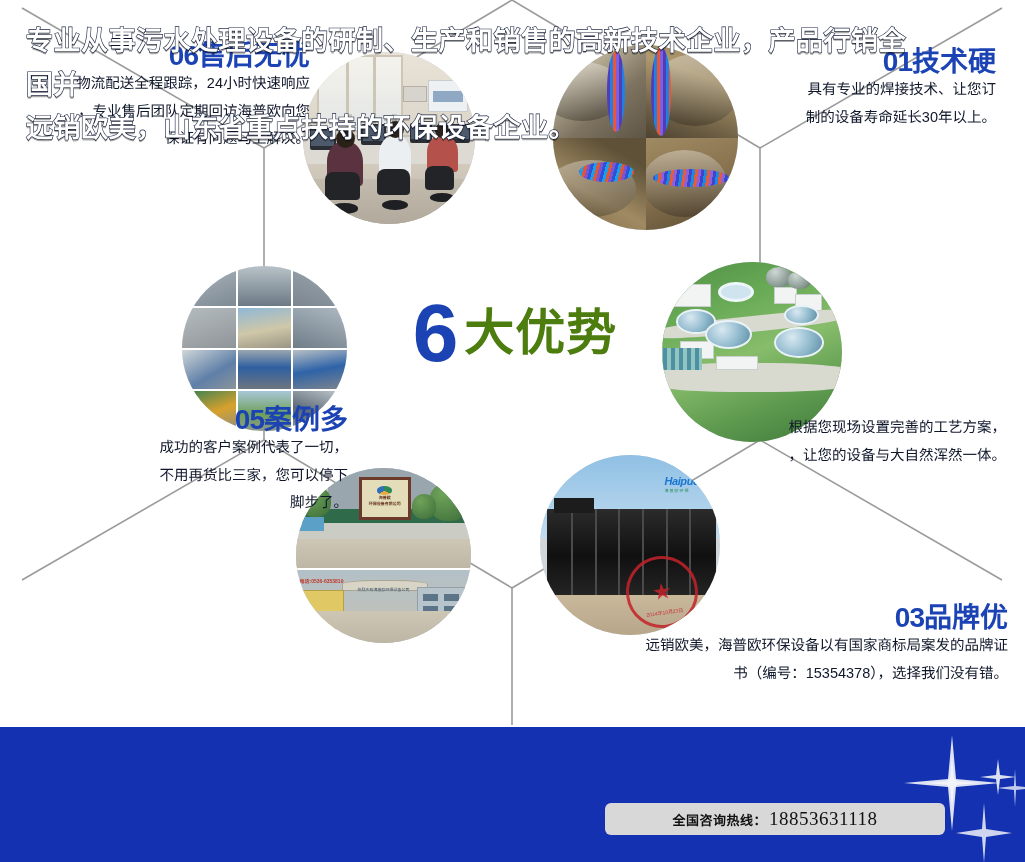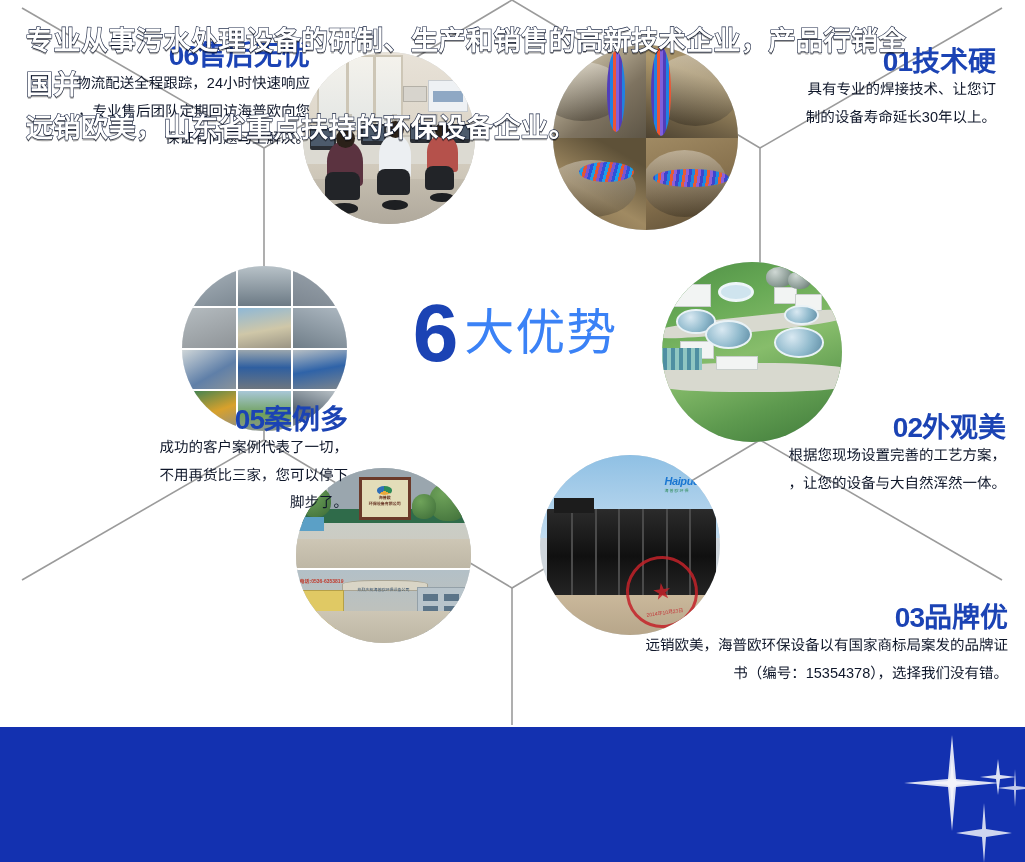--- a/index.html
+++ b/index.html
@@ -21,21 +21,21 @@
     position:absolute;left:385px;top:288px;width:260px;height:90px;
     display:flex;align-items:center;justify-content:center;
     white-space:nowrap;
   }
   .center-title .big6{
     font-size:82px;font-weight:bold;color:#1B43B4;line-height:1;
     letter-spacing:-2px;
     font-family:"Liberation Sans","DejaVu Sans",sans-serif;
   }
   .center-title .ct-rest{
-    font-size:50px;font-weight:normal;color:#3b82f6;line-height:1;
+    font-size:50px;font-weight:bold;color:#4d7c0f;line-height:1;
     margin-left:8px;letter-spacing:1px;
   }
 
   
   .circle{
     position:absolute;border-radius:50%;overflow:hidden;
     background:#cfd6dc;
   }
   .circle .inner{position:absolute;inset:0;}
 
@@ -349,23 +349,20 @@
     <div class="b-title">
       <span class="num">01</span><span>技术硬</span>
     </div>
     <div class="b-body" style="padding-left:18px;">
       <div>具有专业的焊接技术、让您订</div>
       <div>制的设备寿命延长30年以上。</div>
     </div>
   </div>
 
   <div class="block ta-r" style="left:690px;top:414px;width:316px;">
-    <div class="b-title ta-l" style="padding-left:58px;">
-      <span class="num">02</span><span>外观美</span>
-    </div>
     <div class="b-body">
       <div>根据您现场设置完善的工艺方案，</div>
       <div>，让您的设备与大自然浑然一体。</div>
     </div>
   </div>
 
   <div class="block ta-l" style="left:538px;top:604px;width:470px;">
     <div class="b-title" style="padding-left:134px;">
       <span class="num">03</span><span>品牌优</span>
     </div>
@@ -406,14 +403,18 @@
     <svg class="spark" style="left:990px;top:36px;width:50px;height:50px;" viewBox="0 0 50 50">
       <path d="M25 6 L26 23 L43 25 L26 27 L25 44 L24 27 L7 25 L24 23 Z" fill="#ffffff" opacity="0.75"></path>
     </svg>
   </div>
 
   <div class="banner-text">
     <span>专业从事污水处理设备的研制、生产和销售的高新技术企业，产品行销全国并</span>
     <span>远销欧美，山东省重点扶持的环保设备企业。</span>
   </div>
 
+  <div class="hotline">
+    <span class="hl-label">全国咨询热线：</span>
+    <span class="hl-num">18853631118</span>
+  </div>
 
 </div>
 
 </body></html>

